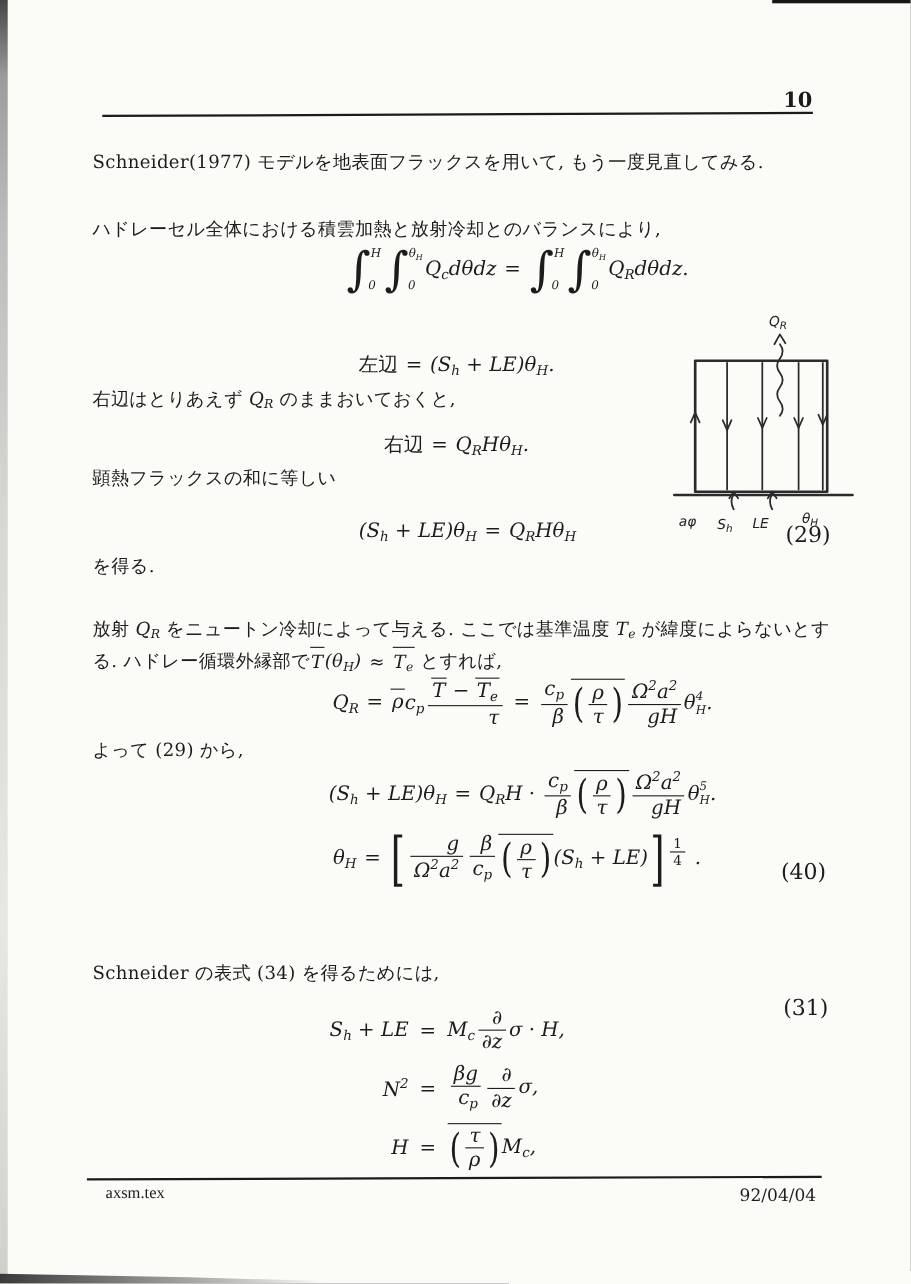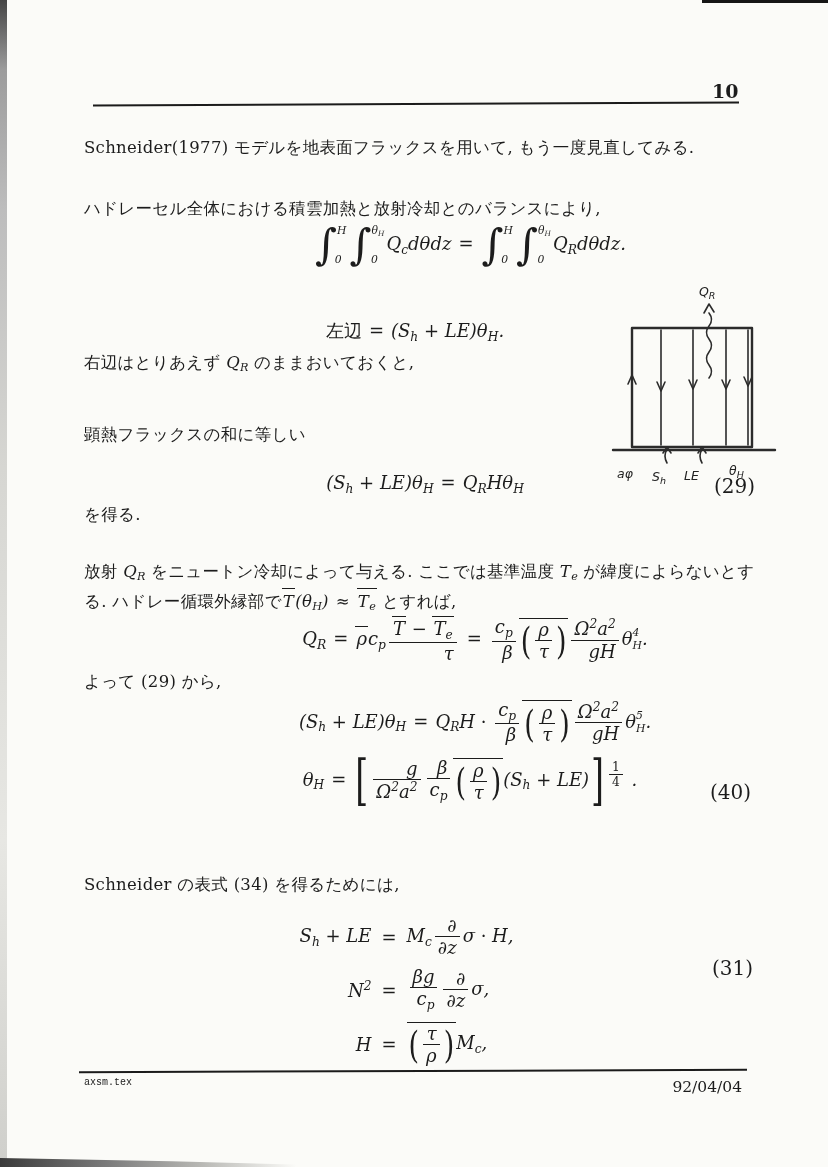--- a/index.html
+++ b/index.html
@@ -10,21 +10,21 @@
     background:linear-gradient(180deg,#454545 0%,#9c9c9c 6%,#bdbdbd 18%,#d6d6d2 40%,#e7e7e3 72%,#cfcfcb 100%);}
   .edge-topright{position:absolute;right:0;top:0;width:126px;height:3px;background:#161616;}
   .edge-bottom{position:absolute;left:0;bottom:0;width:312px;height:13px;
     background:linear-gradient(90deg,#3a3a3a 0%,#7c7c7c 35%,#b9b9b5 65%,rgba(251,251,248,0) 95%);
     clip-path:polygon(0 30%,55% 55%,100% 85%,100% 100%,0 100%);}
   
   .pageno{position:absolute;left:712px;top:80px;font-size:19px;font-weight:bold;}
   .hrule{position:absolute;background:#1b1b1b;}
   .hrule.head{left:93px;top:103px;width:646px;height:2px;transform:rotate(-0.25deg);}
   .hrule.foot{left:79px;top:1070px;width:668px;height:2.4px;transform:rotate(-0.2deg);}
-  .footer-left{position:absolute;left:84px;top:1077px;font-family:Liberation Mono, monospace;font-size:10px;}
+  .footer-left{position:absolute;left:96px;top:1077px;font-family:Liberation Serif, serif;font-size:15px;}
   .footer-right{position:absolute;left:600px;top:1078px;width:142px;text-align:right;font-size:15.5px;}
   
   .para{position:absolute;left:84px;font-size:16.5px;line-height:1.3;letter-spacing:0.3px;white-space:pre;}
   
   .eq{position:absolute;left:85px;width:660px;text-align:center;font-size:18px;white-space:pre;}
   .eqnum{position:absolute;font-size:20px;}
   .mi{font-style:italic;}
   .mr{font-style:normal;}
   .rel{font-style:normal;margin:0 7px;}
   .msub{font-size:68%;font-style:italic;vertical-align:-0.3em;letter-spacing:0;}
@@ -66,20 +66,21 @@
   <div class="edge-bottom"></div>
 
   <div class="pageno">10</div>
   <div class="hrule head"></div>
 
   <div class="para" style="top:137px">Schneider(1977) モデルを地表面フラックスを用いて, もう一度見直してみる.</div>
   <div class="para" style="top:198px">ハドレーセル全体における積雲加熱と放射冷却とのバランスにより,</div>
   <div class="eq" style="top:224px;padding-left:55px"><span class="intwrap"><span class="intsym">∫</span><span class="intlims"><span class="ihi"><span class="mi">H</span></span><span class="ilo"><span class="mi">0</span></span></span></span><span class="intwrap"><span class="intsym">∫</span><span class="intlims"><span class="ihi"><span class="mi">θ</span><span class="msub">H</span></span><span class="ilo"><span class="mi">0</span></span></span></span><span class="mi">Q</span><span class="msub">c</span><span class="mi">dθdz</span><span class="rel">=</span><span class="intwrap"><span class="intsym">∫</span><span class="intlims"><span class="ihi"><span class="mi">H</span></span><span class="ilo"><span class="mi">0</span></span></span></span><span class="intwrap"><span class="intsym">∫</span><span class="intlims"><span class="ihi"><span class="mi">θ</span><span class="msub">H</span></span><span class="ilo"><span class="mi">0</span></span></span></span><span class="mi">Q</span><span class="msub">R</span><span class="mi">dθdz.</span></div>
   <div class="eq" style="top:319px"><span class="mr">左辺</span><span class="rel">=</span><span class="mi">(S</span><span class="msub">h</span><span class="mi"> + LE)θ</span><span class="msub">H</span><span class="mi">.</span></div>
   <div class="para" style="top:352px"><span class="mr">右辺はとりあえず </span><span class="mi">Q</span><span class="msub">R</span><span class="mr"> のままおいておくと,</span></div>
+  <div class="eq" style="top:392px"><span class="mr">右辺</span><span class="rel">=</span><span class="mi">Q</span><span class="msub">R</span><span class="mi">Hθ</span><span class="msub">H</span><span class="mi">.</span></div>
   <div class="para" style="top:424px">顕熱フラックスの和に等しい</div>
   <div class="eq" style="top:472px;padding-left:10px"><span class="mi">(S</span><span class="msub">h</span><span class="mi"> + LE)θ</span><span class="msub">H</span><span class="rel">=</span><span class="mi">Q</span><span class="msub">R</span><span class="mi">Hθ</span><span class="msub">H</span></div>
   <div class="eqnum" style="left:714px;top:474px">(29)</div>
   <div class="para" style="top:504px">を得る.</div>
 
   <div class="para" style="top:561px"><span class="mr">放射 </span><span class="mi">Q</span><span class="msub">R</span><span class="mr"> をニュートン冷却によって与える. ここでは基準温度 </span><span class="mi">T</span><span class="msub">e</span><span class="mr"> が緯度によらないとす</span></div>
   <div class="para" style="top:588px"><span class="mr">る. ハドレー循環外縁部で</span><span class="ovl"><span class="mi">T</span></span><span class="mi">(θ</span><span class="msub">H</span><span class="mi">)</span><span class="rel">≈</span><span class="ovl"><span class="mi">T</span><span class="msub">e</span></span><span class="mr"> とすれば,</span></div>
   <div class="eq" style="top:616px;padding-left:60px"><span class="mi">Q</span><span class="msub">R</span><span class="rel">=</span><span class="ovl"><span class="mi">ρ</span></span><span class="mi">c</span><span class="msub">p</span><span class="frac"><span class="num"><span class="ovl"><span class="mi">T</span></span><span class="mi"> − </span><span class="ovl"><span class="mi">T</span><span class="msub">e</span></span></span><span class="den"><span class="mi">τ</span></span></span><span class="rel">=</span><span class="frac"><span class="num"><span class="mi">c</span><span class="msub">p</span></span><span class="den"><span class="mi">β</span></span></span><span class="ovl tall"><span class="bigpar">(</span><span class="frac"><span class="num"><span class="mi">ρ</span></span><span class="den"><span class="mi">τ</span></span></span><span class="bigpar">)</span></span><span class="frac"><span class="num"><span class="mi">Ω</span><span class="msup">2</span><span class="mi">a</span><span class="msup">2</span></span><span class="den"><span class="mi">gH</span></span></span><span class="mi">θ</span><span class="ssk"><span>4</span><span>H</span></span><span class="mi">.</span></div>
   <div class="para" style="top:671px">よって (29) から,</div>
   <div class="eq" style="top:700px;padding-left:60px"><span class="mi">(S</span><span class="msub">h</span><span class="mi"> + LE)θ</span><span class="msub">H</span><span class="rel">=</span><span class="mi">Q</span><span class="msub">R</span><span class="mi">H</span><span class="mr"> · </span><span class="frac"><span class="num"><span class="mi">c</span><span class="msub">p</span></span><span class="den"><span class="mi">β</span></span></span><span class="ovl tall"><span class="bigpar">(</span><span class="frac"><span class="num"><span class="mi">ρ</span></span><span class="den"><span class="mi">τ</span></span></span><span class="bigpar">)</span></span><span class="frac"><span class="num"><span class="mi">Ω</span><span class="msup">2</span><span class="mi">a</span><span class="msup">2</span></span><span class="den"><span class="mi">gH</span></span></span><span class="mi">θ</span><span class="ssk"><span>5</span><span>H</span></span><span class="mi">.</span></div>
@@ -92,21 +93,21 @@
     <span class="a31l"><span class="mi">S</span><span class="msub">h</span><span class="mi"> + LE</span></span>
     <span class="a31m mr">=</span>
     <span class="a31r"><span class="mi">M</span><span class="msub">c</span><span class="frac"><span class="num"><span class="mi">∂</span></span><span class="den"><span class="mi">∂z</span></span></span><span class="mi">σ</span><span class="mr"> · </span><span class="mi">H,</span></span>
     <span class="a31l"><span class="mi">N</span><span class="msup">2</span></span>
     <span class="a31m mr">=</span>
     <span class="a31r"><span class="frac"><span class="num"><span class="mi">βg</span></span><span class="den"><span class="mi">c</span><span class="msub">p</span></span></span><span class="frac"><span class="num"><span class="mi">∂</span></span><span class="den"><span class="mi">∂z</span></span></span><span class="mi">σ,</span></span>
     <span class="a31l"><span class="mi">H</span></span>
     <span class="a31m mr">=</span>
     <span class="a31r"><span class="ovl tall"><span class="bigpar">(</span><span class="frac"><span class="num"><span class="mi">τ</span></span><span class="den"><span class="mi">ρ</span></span></span><span class="bigpar">)</span></span><span class="mi">M</span><span class="msub">c</span><span class="mi">,</span></span>
   </div>
-  <div class="eqnum" style="left:712px;top:956px">(31)</div>
+  <div class="eqnum" style="left:712px;top:904px">(31)</div>
 
   <svg class="figure" viewBox="0 0 175 225">
     <text x="94" y="18"><tspan>Q</tspan><tspan dy="3" font-size="9.5">R</tspan></text>
     <path d="M99,35 L104,26 L109,34"></path>
     <path d="M104,35 q5,6.5 0,13 q-5,6.5 0,13 q5,6.5 0,13 q-5,6.5 0,13 q5,6.5 0,13"></path>
     <rect x="27" y="50" width="120" height="119" class="thick"></rect>
     <path d="M23,106 L27,97 L31,106"></path>
     <line x1="56" y1="52" x2="56" y2="167"></line>
     <path d="M52,104 L56,113 L60,104"></path>
     <line x1="88" y1="52" x2="88" y2="167"></line>

